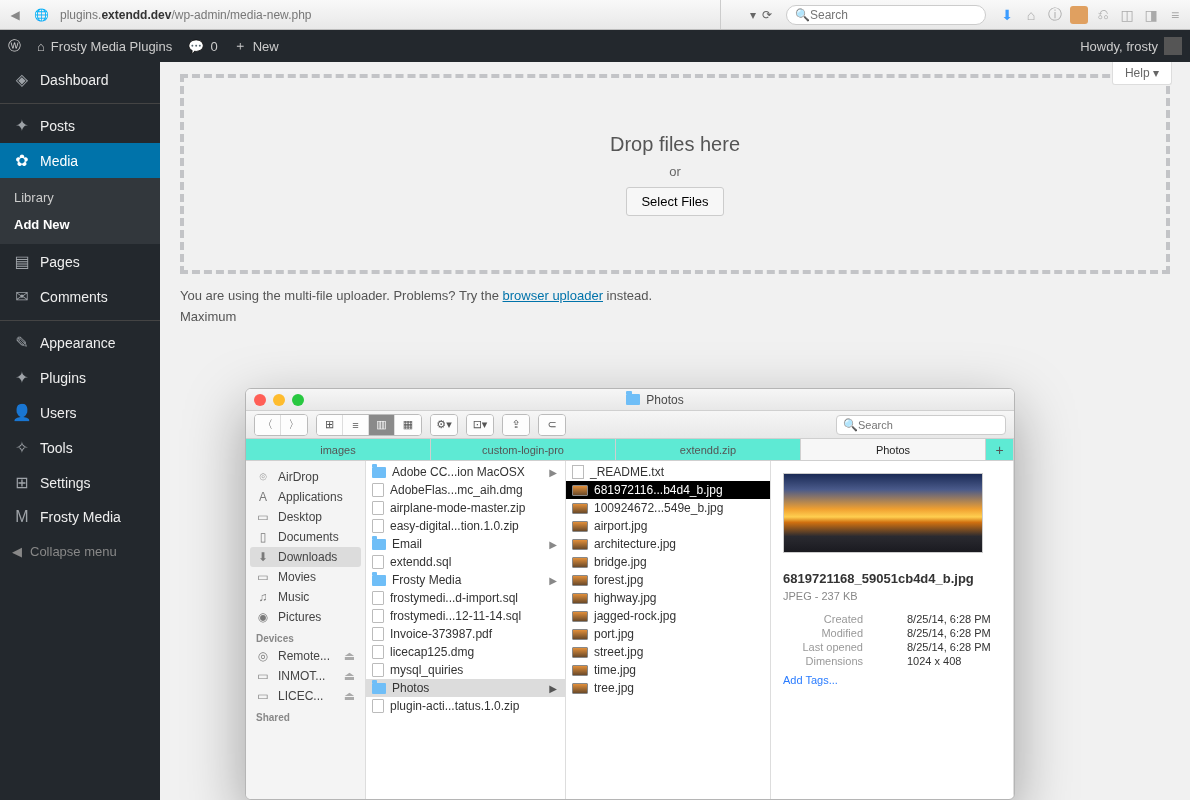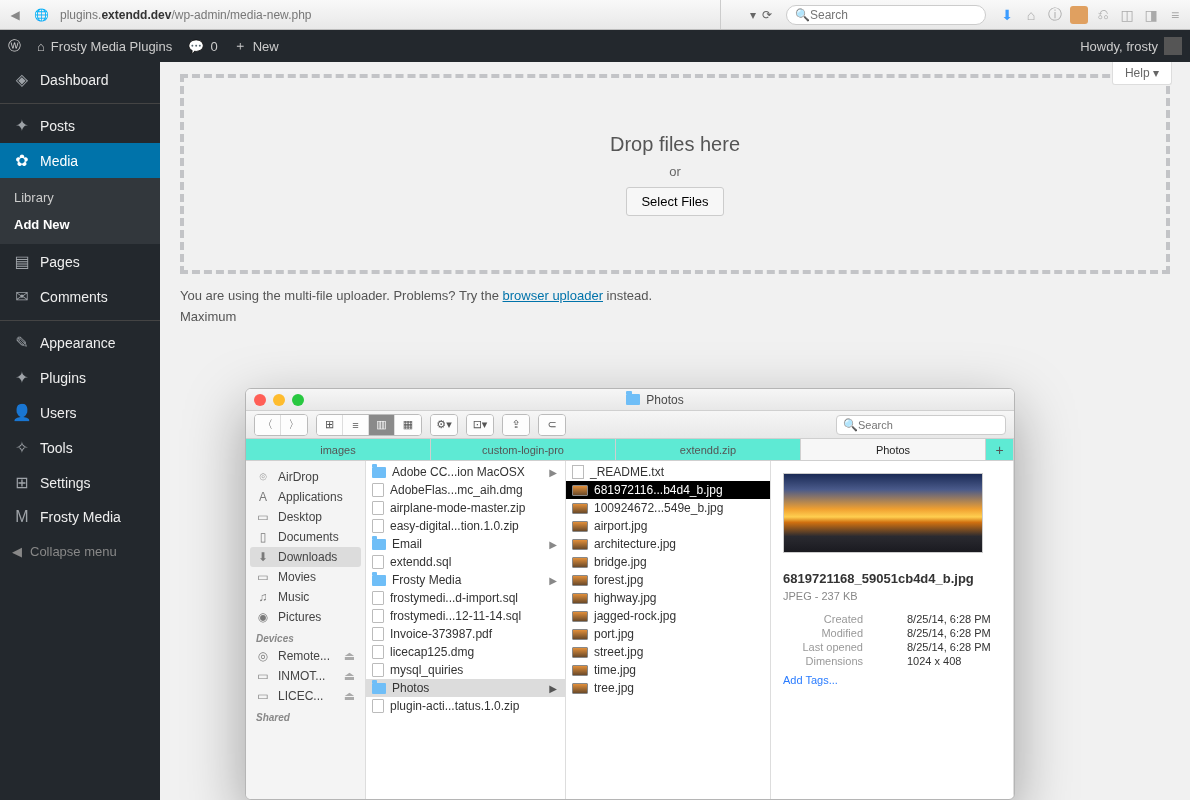--- a/index.html
+++ b/index.html
@@ -69,21 +69,21 @@
 
 .finder-tabs { height:22px; background:#5eead4; border-bottom:1px solid #cfcfcf; display:flex; font-size:11px; color:#555;}
 .finder-tabs .ftab { flex:1; display:flex; align-items:center; justify-content:center; border-right:1px solid #cfcfcf; cursor:pointer;}
 .finder-tabs .ftab.active { background:#f7f7f7; color:#222;}
 .finder-tabs .ftab.plus { flex:0 0 28px; font-size:14px;}
 
 .finder-body { display:flex; height: calc(100% - 72px);}
 .finder-sidebar { width:120px; background:#f4f4f4; border-right:1px solid #ddd; padding:6px 0; overflow:hidden;}
 .finder-sidebar .fav { padding:3px 10px; display:flex; align-items:center; gap:8px; color:#444; cursor:pointer; font-size:12px;}
 .finder-sidebar .fav.sel { background:#dcdcdc; border-radius:3px; margin:0 4px; padding-left:6px;}
-.finder-sidebar .hdr { padding:6px 10px 2px; font-size:10px; color:#888; font-weight:600;font-style:italic;}
+.finder-sidebar .hdr { padding:6px 10px 2px; font-size:10px; color:#888; font-weight:600;}
 .fs-icon{color:#7a7a7a; width:14px; text-align:center;}
 
 .finder-cols { flex:1; display:flex; }
 .fcol { border-right:1px solid #ddd; overflow-y:auto; overflow-x:hidden; padding:2px 0;}
 .fcol.c1{width:200px;} .fcol.c2{width:205px;} .fcol.preview{flex:1; padding:12px; display:flex; flex-direction:column; align-items:flex-start;}
 .frow { padding:2px 8px 2px 6px; display:flex; align-items:center; gap:6px; cursor:default; white-space:nowrap; overflow:hidden; text-overflow:ellipsis;}
 .frow.sel-grey { background:#dcdcdc;}
 .frow.sel-blue { background:#000000; color:#fff;}
 .frow .arrow { margin-left:auto; color:#888; font-size:10px;}
 .frow.sel-grey .arrow{color:#555;}

